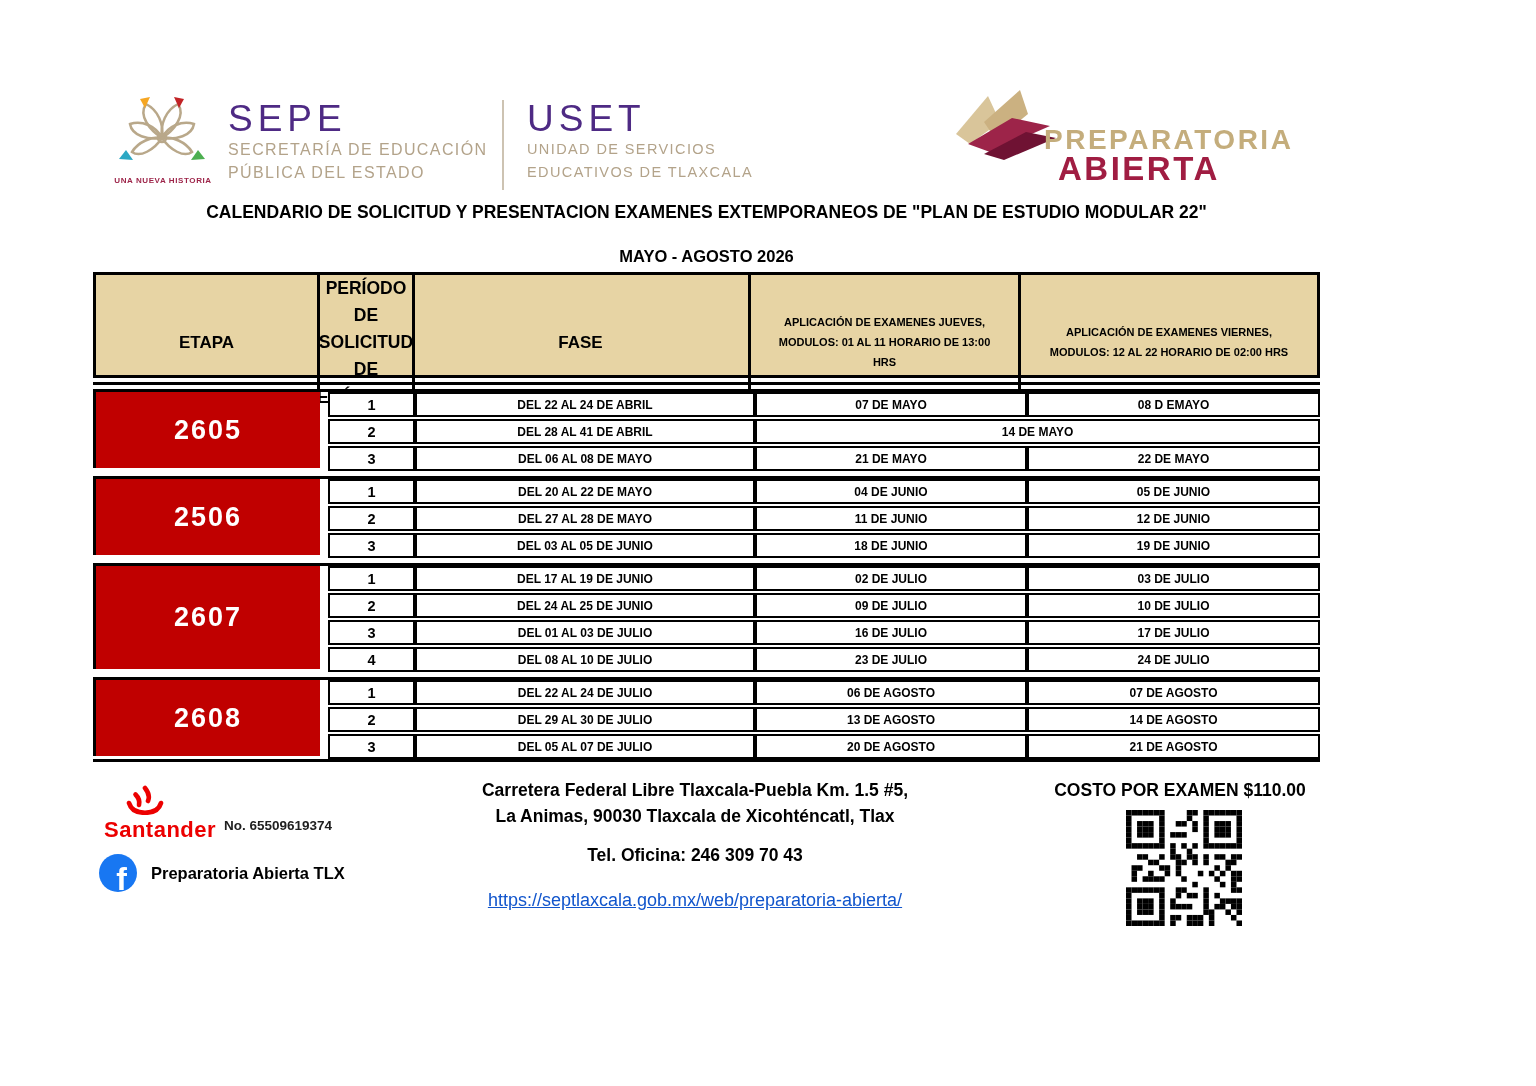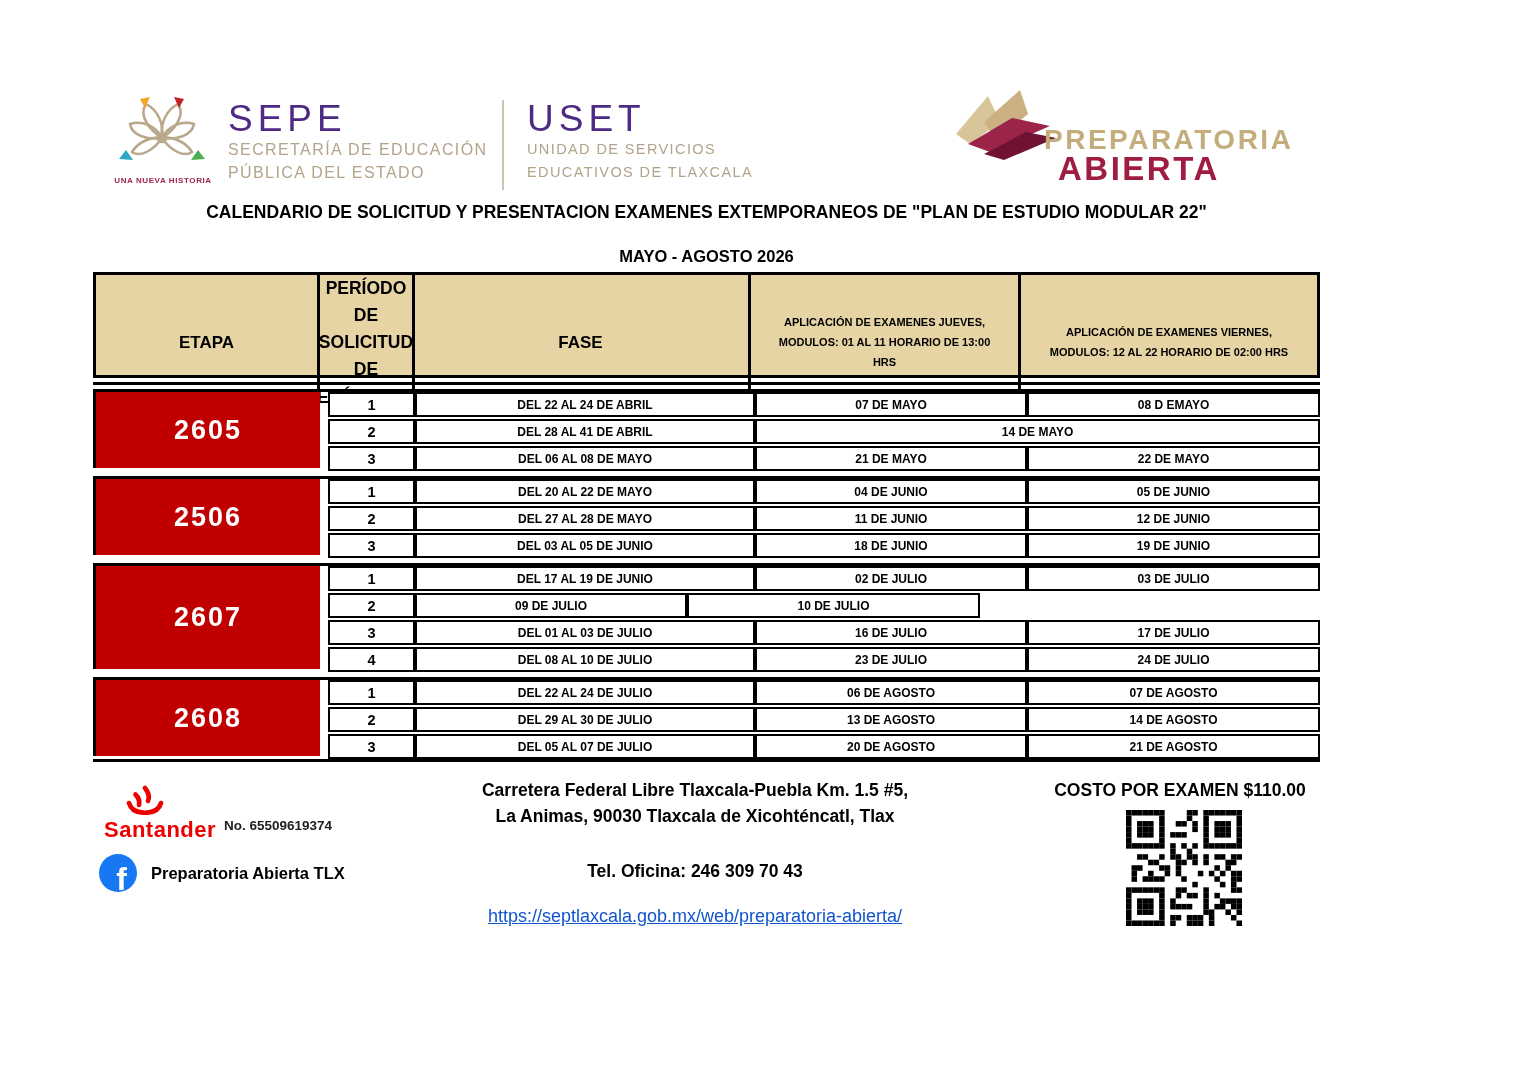--- a/index.html
+++ b/index.html
@@ -60,21 +60,21 @@
   
   .santander-flame{left:124px;top:785px;}
   .santander-word{left:104px;top:817px;font-size:22px;font-weight:bold;color:var(--santander-red);letter-spacing:.5px;}
   .account-no{left:224px;top:818px;font-size:13.5px;font-weight:bold;color:#202020;}
   .fb-icon{left:99px;top:854px;width:38px;height:38px;border-radius:50%;background:var(--facebook-blue);
            overflow:hidden;display:flex;align-items:flex-end;justify-content:center;}
   .fb-f{color:#fff;font-weight:bold;font-size:32px;line-height:.82;margin-right:-7px;}
   .fb-label{left:151px;top:864px;font-size:16.5px;font-weight:bold;}
   .center-footer{left:425px;top:777px;width:540px;text-align:center;}
   .addr{font-size:17.5px;font-weight:bold;line-height:26px;}
-  .tel{font-size:17.5px;font-weight:bold;margin-top:32px;}
+  .tel{font-size:17.5px;font-weight:bold;margin-top:16px;}
   .weblink{display:inline-block;margin-top:24px;font-size:18px;color:var(--link-blue);text-decoration:underline;}
   .costo{left:1045px;top:780px;width:270px;text-align:center;font-size:17.5px;font-weight:bold;}
   .qr{left:1126px;top:810px;width:116px;height:116px;}
 </style>
 </head>
 <body>
 
 <div class="page">
 
   <div class="abs sepe-flower">
@@ -188,20 +188,21 @@
         <div class="etapa-cell">2607</div>
         <div class="rows">
           <div class="row">
             <div class="cell fase">1</div>
             <div class="cell periodo">DEL 17 AL 19 DE JUNIO</div>
             <div class="cell jueves">02 DE JULIO</div>
             <div class="cell viernes">03 DE JULIO</div>
           </div>
           <div class="row">
             <div class="cell fase">2</div>
+            <div class="cell periodo">DEL 24 AL 25 DE JUNIO</div>
             <div class="cell jueves">09 DE JULIO</div>
             <div class="cell viernes">10 DE JULIO</div>
           </div>
           <div class="row">
             <div class="cell fase">3</div>
             <div class="cell periodo">DEL 01 AL 03 DE JULIO</div>
             <div class="cell jueves">16 DE JULIO</div>
             <div class="cell viernes">17 DE JULIO</div>
           </div>
           <div class="row">

